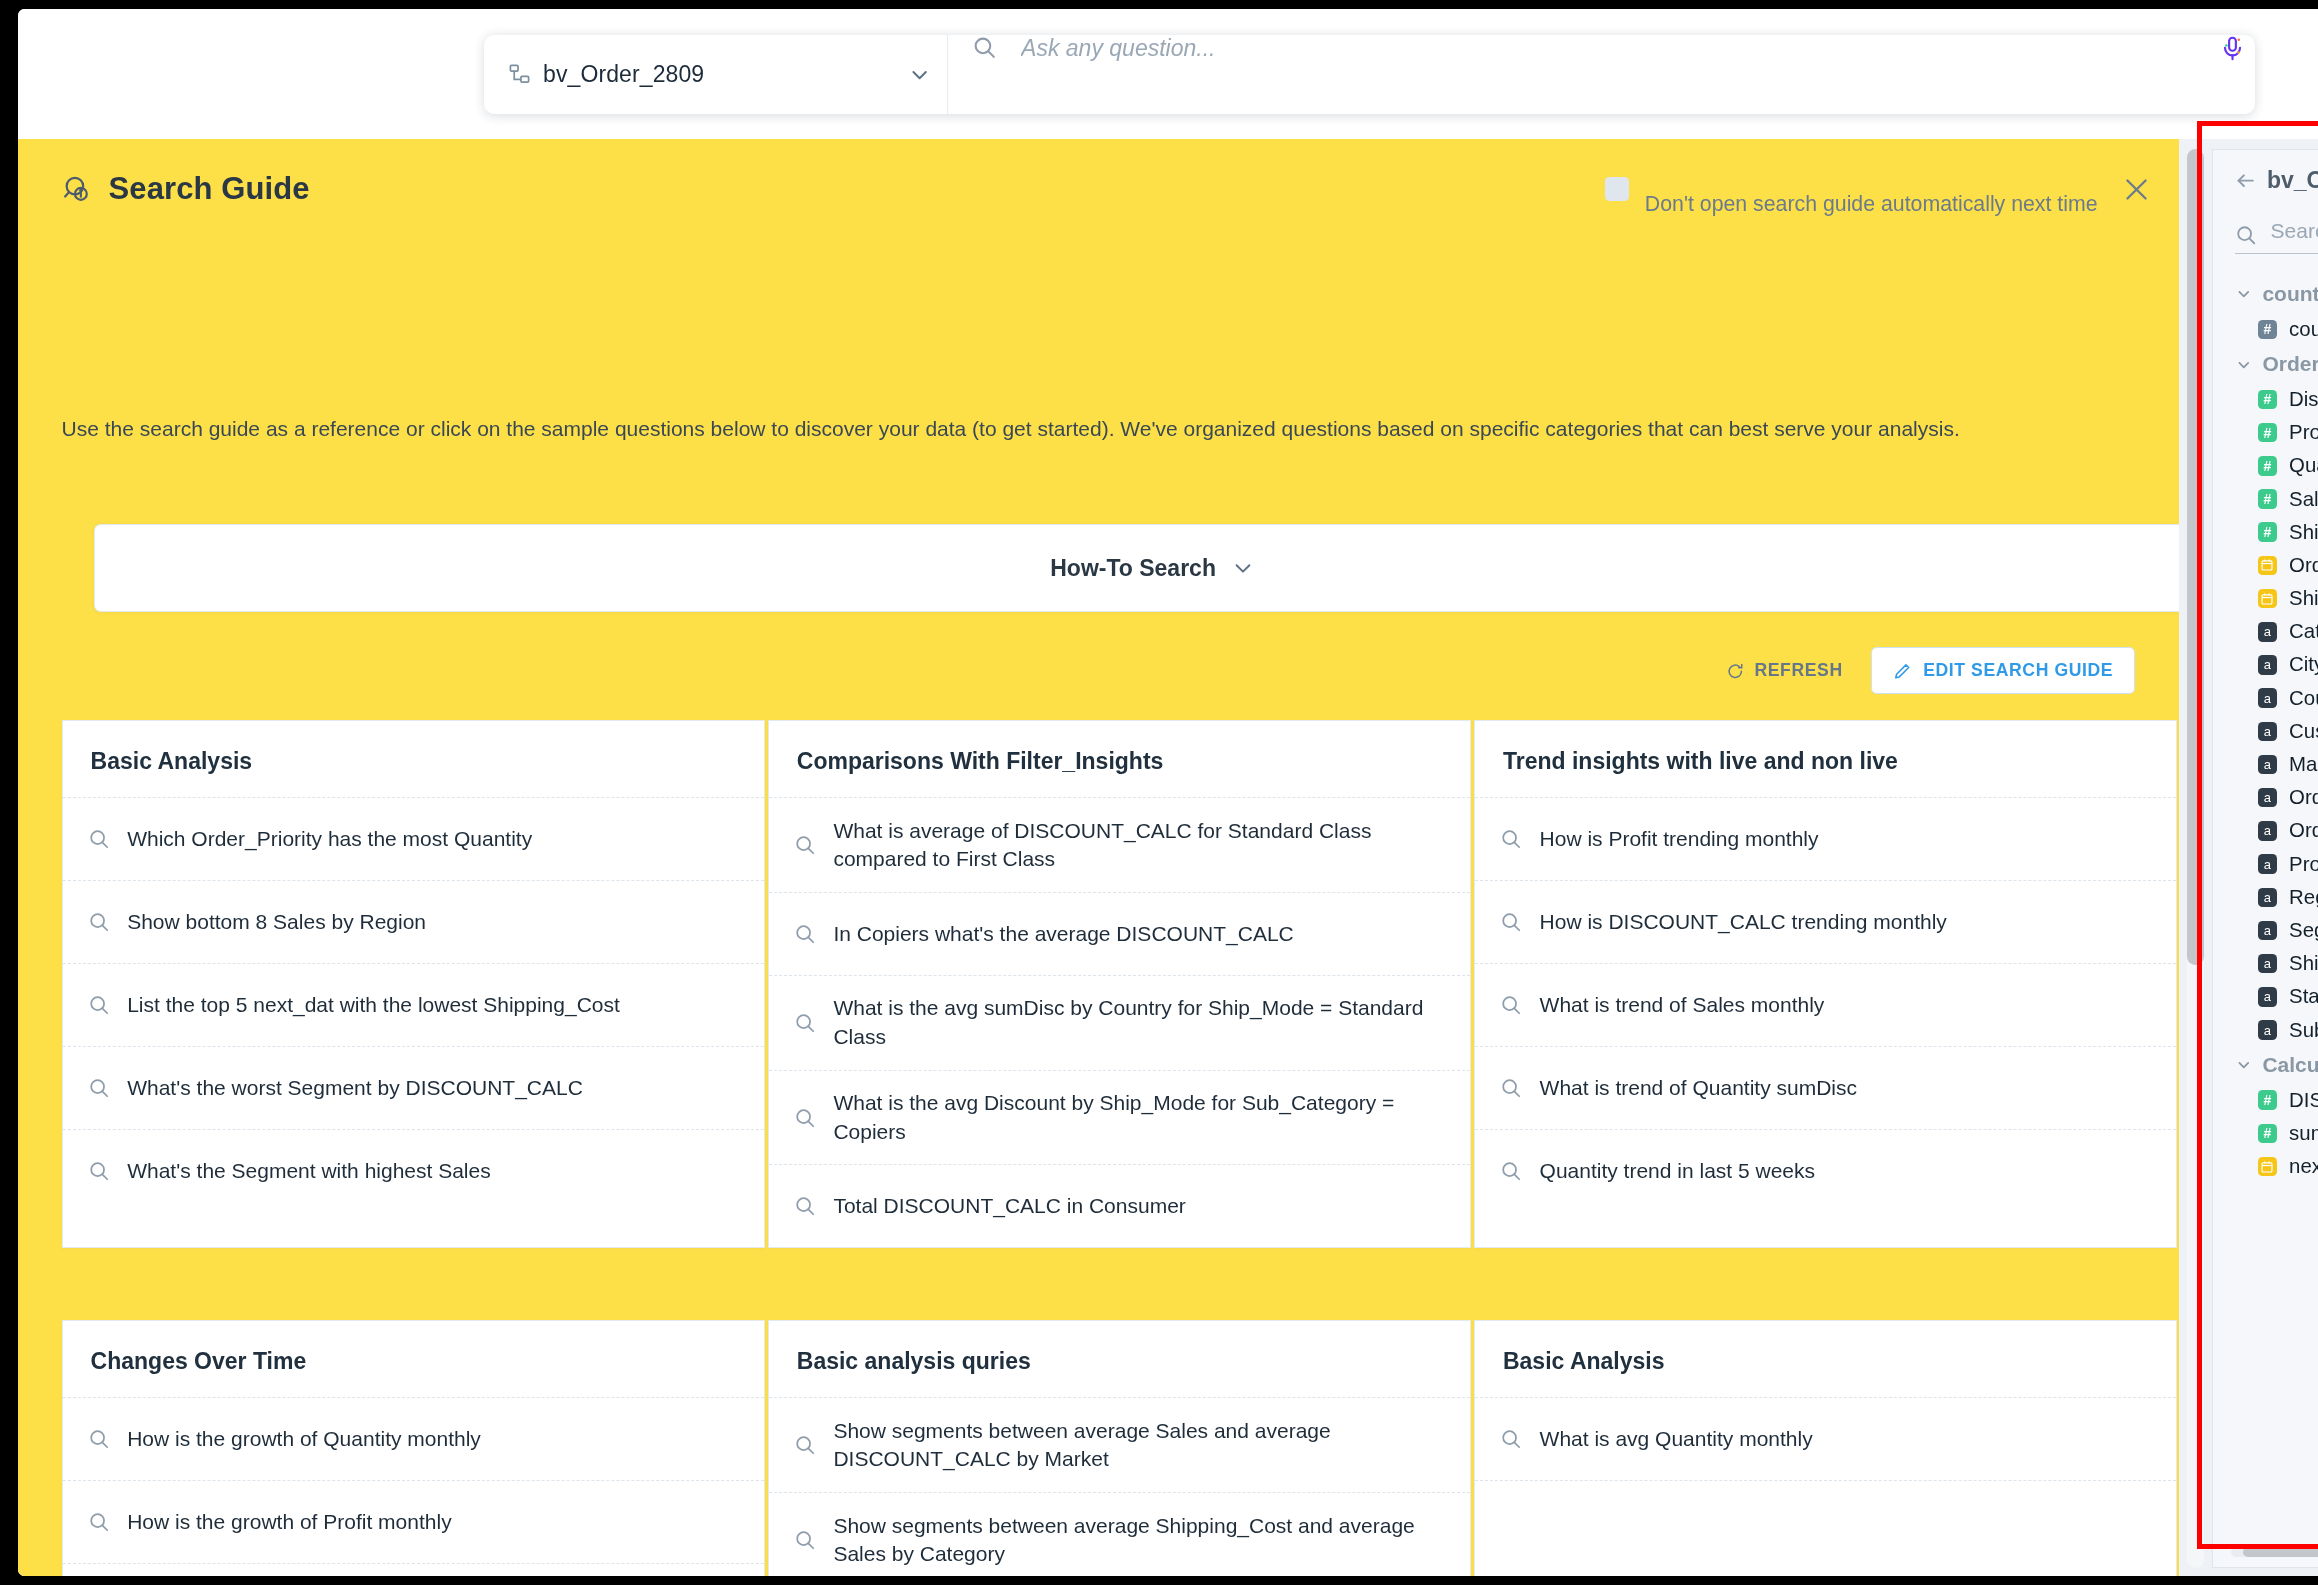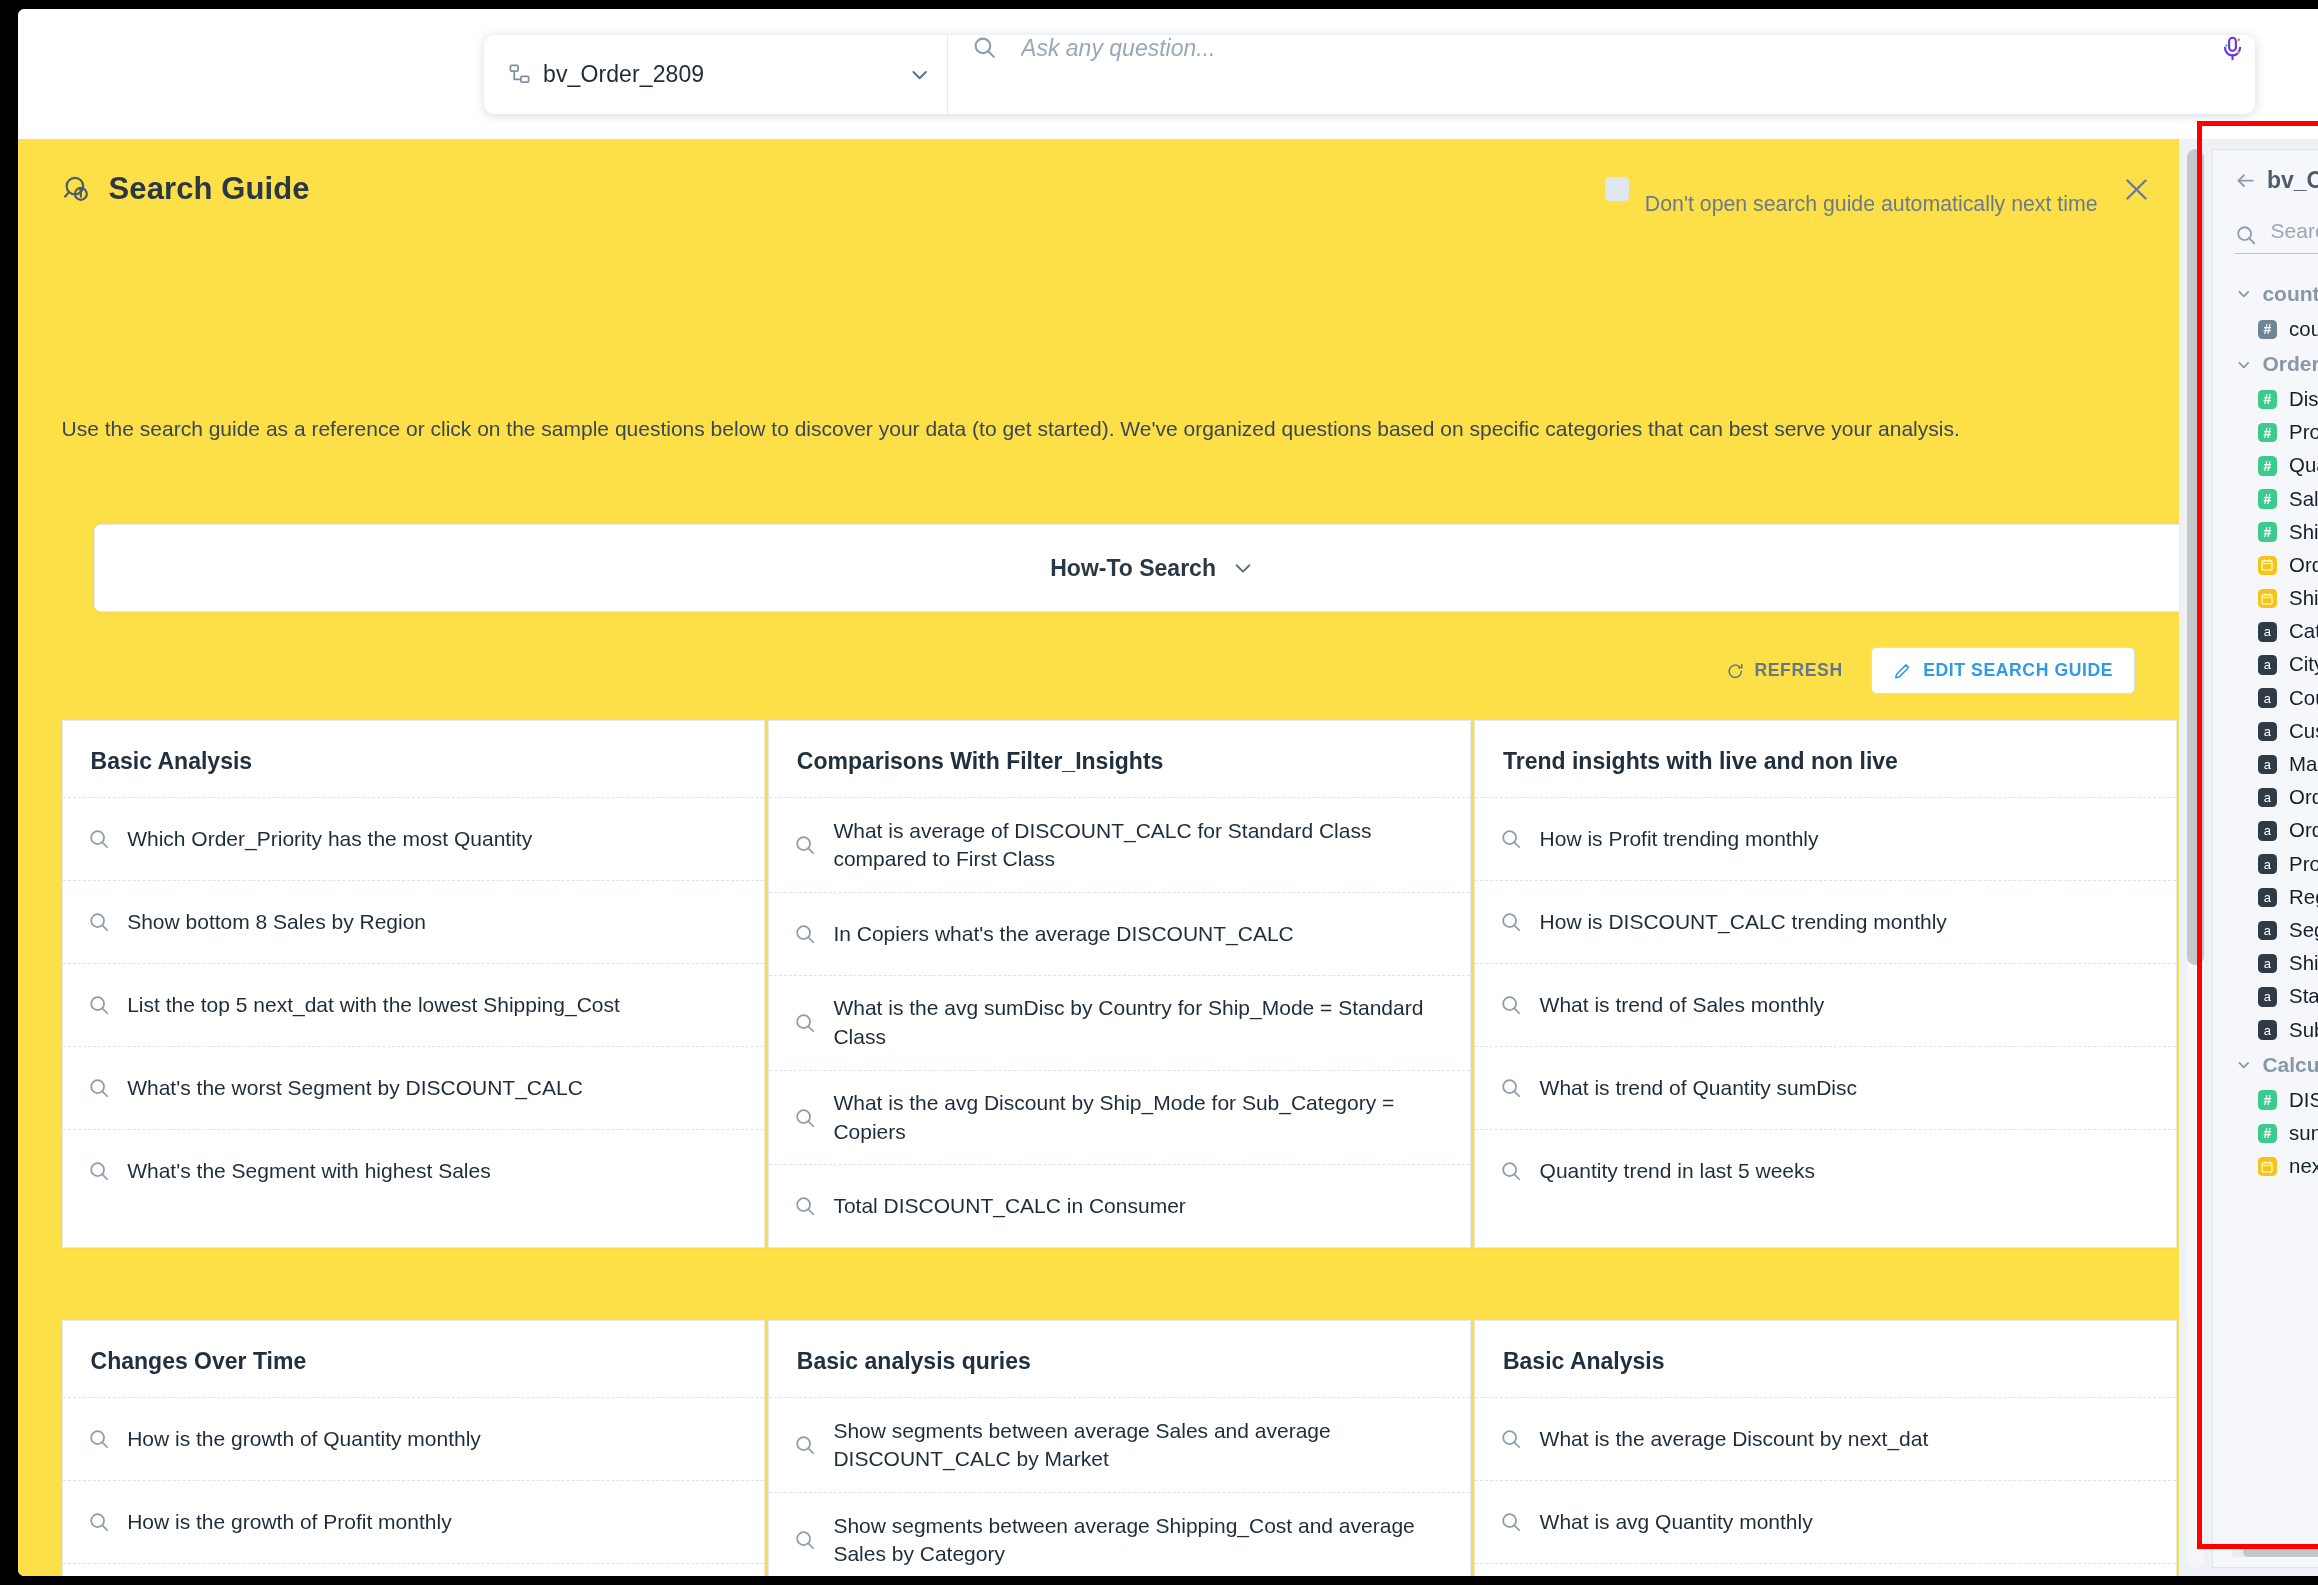--- a/index.html
+++ b/index.html
@@ -518,27 +518,20 @@
                 <span class="q-txt">Show segments between average Shipping_Cost and average Sales by Category</span>
               </div>
             </div>
             <div class="card">
               <div class="card-title">Basic Analysis</div>
               <div class="q-row">
                 <span class="q-ico"><svg viewBox="0 0 24 24" width="22" height="22" fill="none" stroke="#8e9cab" stroke-width="1.9" stroke-linecap="round">
                     <circle cx="10.5" cy="10.5" r="7"></circle>
                     <line x1="15.6" y1="15.6" x2="21" y2="21"></line>
                   </svg></span>
-                <span class="q-txt">What is the average Discount by next_dat</span>
-              </div>
-              <div class="q-row">
-                <span class="q-ico"><svg viewBox="0 0 24 24" width="22" height="22" fill="none" stroke="#8e9cab" stroke-width="1.9" stroke-linecap="round">
-                    <circle cx="10.5" cy="10.5" r="7"></circle>
-                    <line x1="15.6" y1="15.6" x2="21" y2="21"></line>
-                  </svg></span>
                 <span class="q-txt">What is avg Quantity monthly</span>
               </div>
               <div class="q-row"></div>
             </div>
           </div>
 
       </div>
     </div>
 
     <div class="rightwrap">

